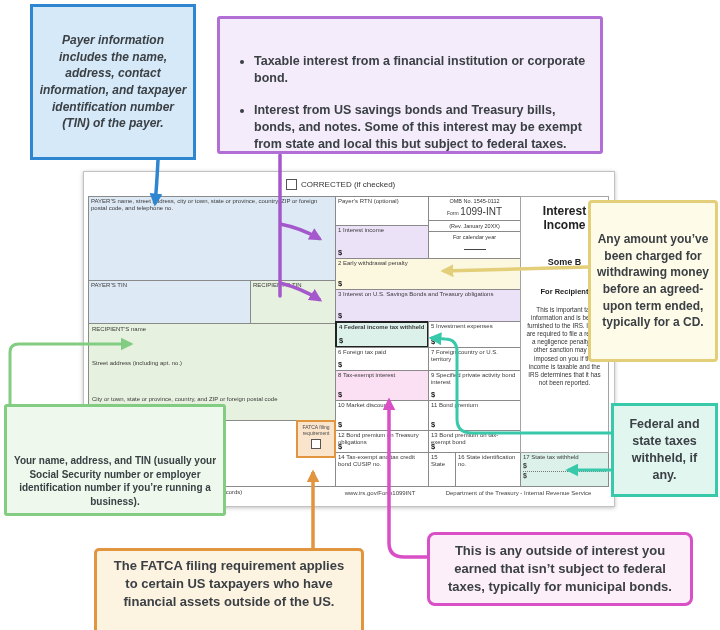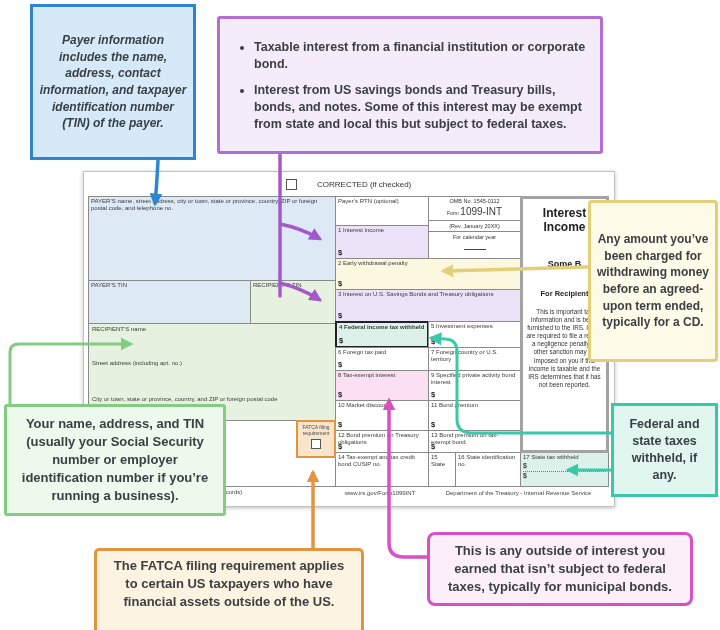--- a/index.html
+++ b/index.html
@@ -15,58 +15,58 @@
         background:#fff;z-index:2;}
   .dollar{position:absolute;left:2px;bottom:1px;font-size:7.5px;font-weight:bold;color:#222;}
   .hl-blue {background:#dde9f5;}
   .hl-green{background:#e7f1df;}
   .hl-lav  {background:#ebe2f8;}
   .hl-yel  {background:#fcf8e0;}
   .hl-teal {background:#dbf1ea;}
   .hl-pink {background:#fbdff2;}
 
   .corrected{position:absolute;left:286px;top:179px;z-index:2;font-size:8px;color:#333;
-             display:flex;align-items:center;gap:20px;}
+             display:flex;align-items:center;gap:4px;}
   .cbx{display:inline-block;width:9px;height:9px;border:1px solid #555;background:#fff;}
 
   .rec-label{position:absolute;left:3px;right:3px;font-size:6px;}
 
   .omb-line{text-align:center;font-size:5.5px;color:#333;}
   .omb-form{text-align:center;margin-top:1px;}
   .omb-form .fw{font-size:5px;}
   .omb-form .fn{font-size:10px;font-weight:normal;}
   .omb-div{border-top:1px solid #8a8a8a;margin:2px -2px 2px -2px;}
   .cal-blank{display:block;width:22px;height:6px;border-bottom:1px solid #444;margin:2px auto 0 auto;}
 
   .fatca{position:absolute;left:296px;top:420px;width:40px;height:38px;box-sizing:border-box;
          border:2px solid #e2953f;background:#fae5cc;z-index:3;text-align:center;
          font-size:5px;line-height:1.25;color:#4a4a4a;padding-top:2px;}
   .fatca .cbx{width:8px;height:8px;margin-top:2px;}
 
   .rightcol{position:absolute;left:520px;top:196px;width:89px;height:257px;box-sizing:border-box;
-            border:3px solid #a3a3a3;background:#fff;z-index:2;text-align:center;color:#222;}
+            border:1px solid #a3a3a3;background:#fff;z-index:2;text-align:center;color:#222;}
   .rc-title{font-size:12px;font-weight:bold;line-height:1.15;padding-top:8px;}
   .rc-copy{font-size:9px;font-weight:bold;margin-top:24px;}
   .rc-for{font-size:7.5px;font-weight:bold;margin-top:20px;}
   .rc-legal{font-size:6.3px;line-height:1.3;margin:10px 3px 0 3px;color:#333;}
 
   .footer-text{position:absolute;font-size:6px;color:#444;text-align:center;z-index:2;}
 
   
   .callout{position:absolute;box-sizing:border-box;z-index:6;color:#3b4045;
            font-weight:600;display:flex;align-items:center;justify-content:center;
            text-align:center;line-height:1.38;}
   .co-payer {left:30px; top:4px;  width:166px;height:156px;background:#d6e9f8;border:3px solid #2e86d0;font-size:12px;padding:6px;font-style:italic;}
   .co-int   {left:217px;top:16px; width:386px;height:138px;background:#f4ecfa;border:3px solid #b16fd6;border-radius:3px;
              font-size:12.5px;text-align:left;align-items:flex-start;flex-direction:column;justify-content:flex-start;
              padding:12px 14px 8px 16px;}
   .co-int ul{margin:8px 0 0 0;padding-left:18px;}
-  .co-int li{margin-bottom:8px;}
+  .co-int li{margin-bottom:8px;margin-top:14px;}
   .co-early {left:588px;top:200px;width:130px;height:162px;background:#fefbe8;border:3px solid #e3cf79;border-radius:4px;font-size:12px;padding:4px;}
-  .co-rec   {left:4px;  top:404px;width:222px;height:112px;background:#eef8ec;border:3px solid #82cd82;border-radius:3px;font-size:13px;padding:4px;}
+  .co-rec   {left:4px;  top:404px;width:222px;height:112px;background:#eef8ec;border:3px solid #82cd82;border-radius:3px;font-size:10px;padding:4px;align-items:flex-end;}
   .co-wh    {left:611px;top:403px;width:107px;height:94px; background:#e2f6f0;border:3px solid #38c9ab;font-size:12.5px;padding:8px;}
   .co-fatca {left:94px; top:548px;width:270px;height:90px; background:#fdf3e1;border:3px solid #e2953f;border-radius:5px;font-size:13px;padding:6px 10px;align-items:flex-start;}
   .co-ex    {left:427px;top:532px;width:266px;height:74px; background:#fdeffa;border:3px solid #d94fc6;border-radius:8px;font-size:13px;padding:4px 8px;}
 
   .arrows{position:absolute;left:0;top:0;width:720px;height:630px;z-index:5;pointer-events:none;}
 </style>
 </head>
 <body>
 
 <div id="stage">

